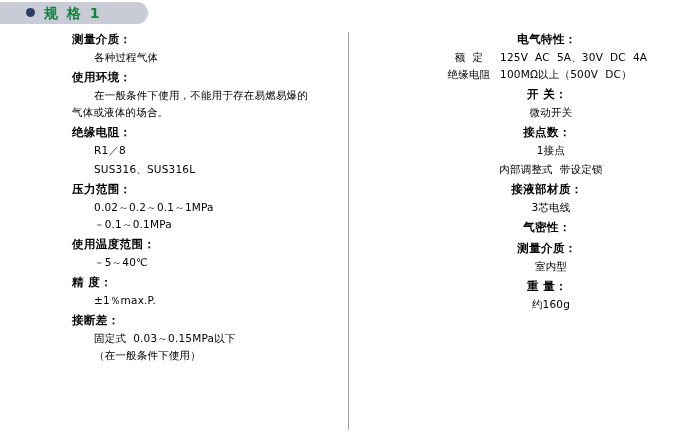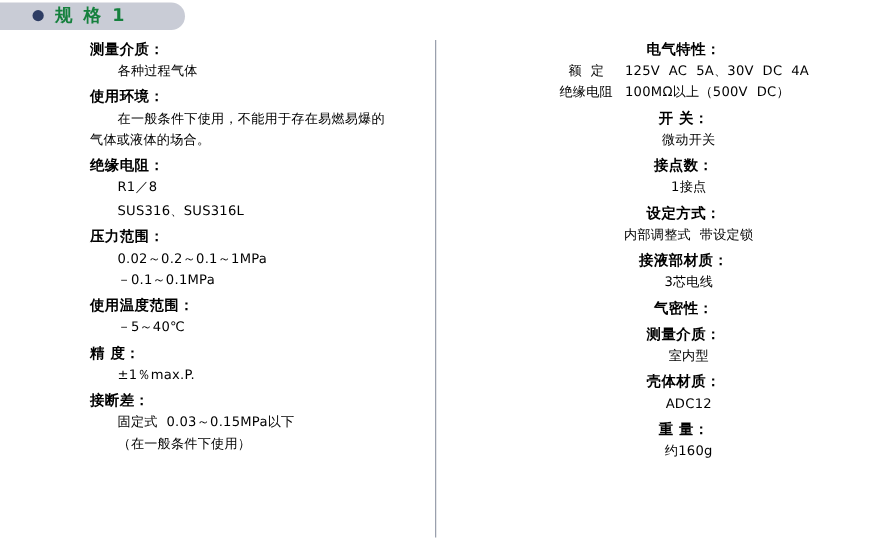--- a/index.html
+++ b/index.html
@@ -171,38 +171,33 @@
         </div>
         <div class="spec">
           <div class="spec-term indent-1">开  关：</div>
           <div class="spec-value indent-2">微动开关</div>
         </div>
         <div class="spec">
           <div class="spec-term indent-1">接点数：</div>
           <div class="spec-value indent-2">1接点</div>
         </div>
         <div class="spec">
-          <div class="spec-term indent-1">设定方式：</div>
           <div class="spec-value indent-2">内部调整式  带设定锁</div>
         </div>
         <div class="spec">
           <div class="spec-term indent-1">接液部材质：</div>
           <div class="spec-value indent-2">3芯电线</div>
         </div>
         <div class="spec">
           <div class="spec-term indent-1">气密性：</div>
         </div>
         <div class="spec">
           <div class="spec-term indent-1">测量介质：</div>
           <div class="spec-value indent-2">室内型</div>
         </div>
         <div class="spec">
-          <div class="spec-term indent-1">壳体材质：</div>
-          <div class="spec-value indent-2">ADC12</div>
-        </div>
-        <div class="spec">
           <div class="spec-term indent-1">重  量：</div>
           <div class="spec-value indent-2">约160g</div>
         </div>
       </div>
   </div>
 
 </div>
 
 </body></html>

